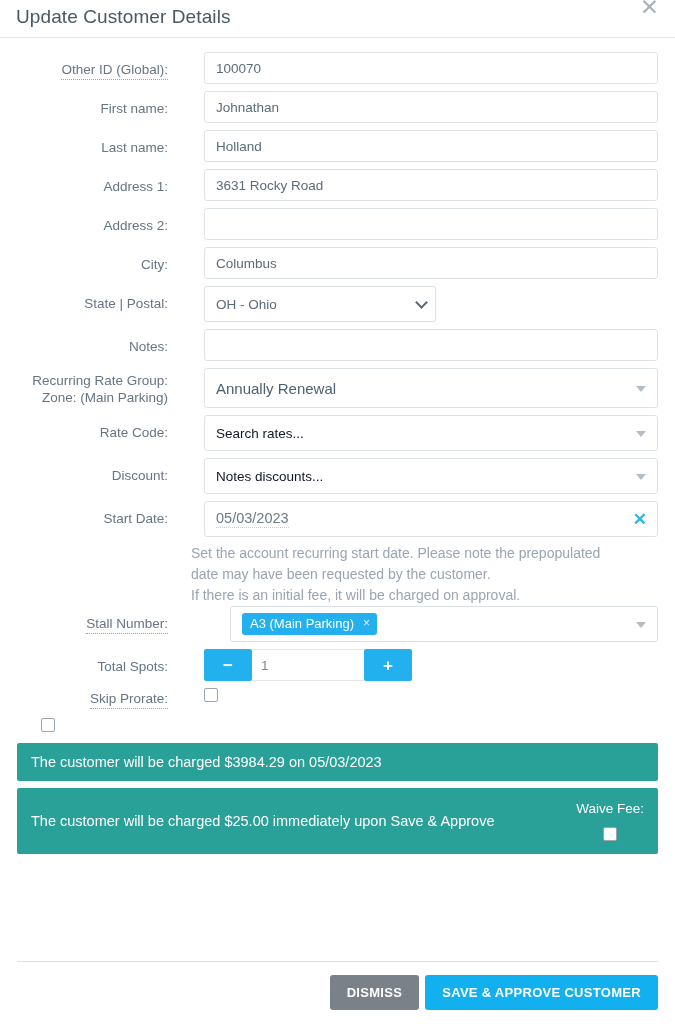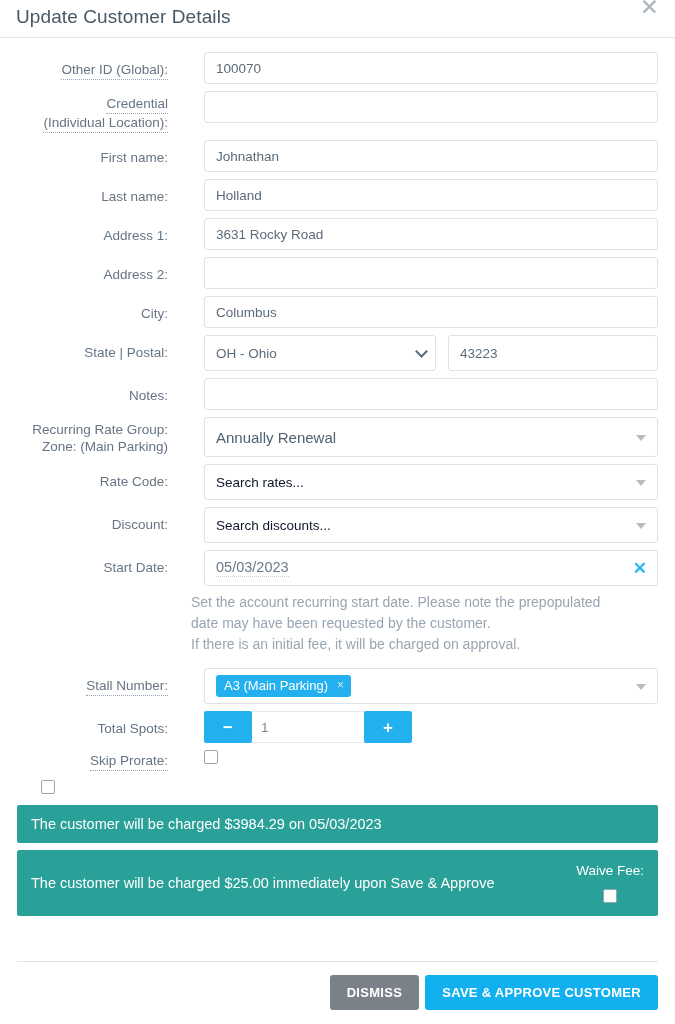--- a/index.html
+++ b/index.html
@@ -243,29 +243,20 @@
 
     <div class="row">
       <div class="row-label">
         <span class="hint">Other ID (Global):</span>
       </div>
       <div class="row-field">
         <input class="ctrl" value="100070" style="">
       </div>
     </div>
 
-    <div class="row">
-      <div class="row-label tight">
-        <span class="hint">Credential</span><br>
-        <span class="hint">(Individual Location):</span>
-      </div>
-      <div class="row-field">
-        <input class="ctrl" value="" style="">
-      </div>
-    </div>
 
     <div class="row">
       <div class="row-label">First name:</div>
       <div class="row-field">
         <input class="ctrl" value="Johnathan" style="">
       </div>
     </div>
 
     <div class="row">
       <div class="row-label">Last name:</div>
@@ -296,21 +287,20 @@
     </div>
 
     <div class="row">
       <div class="row-label">State | Postal:</div>
       <div class="row-field">
         <div class="state-wrap">
           <div class="select-native">
             <div class="ctrl ctrl-lg">OH - Ohio</div>
             <span class="chev"></span>
           </div>
-          <input class="ctrl ctrl-lg postal" value="43223" style="">
         </div>
       </div>
     </div>
 
     <div class="row">
       <div class="row-label">Notes:</div>
       <div class="row-field">
         <input class="ctrl" value="" style="">
       </div>
     </div>
@@ -335,21 +325,21 @@
           <div class="ctrl ctrl-lg muted">Search rates...</div>
           <span class="caret"></span>
         </div>
       </div>
     </div>
 
     <div class="row">
       <div class="row-label">Discount:</div>
       <div class="row-field">
         <div class="dd">
-          <div class="ctrl ctrl-lg muted">Search discounts...</div>
+          <div class="ctrl ctrl-lg muted">Notes discounts...</div>
           <span class="caret"></span>
         </div>
       </div>
     </div>
 
     <div class="row" style="margin-bottom:0;">
       <div class="row-label">Start Date:</div>
       <div class="row-field">
         <div class="date-wrap">
           <div class="ctrl ctrl-lg">
@@ -359,21 +349,21 @@
         </div>
       </div>
     </div>
 
     <div class="helptext">
       <div>Set the account recurring start date. Please note the prepopulated</div>
       <div>date may have been requested by the customer.</div>
       <div>If there is an initial fee, it will be charged on approval.</div>
     </div>
 
-    <div class="row" style="margin-top:13px;">
+    <div class="row" style="gap:26px;">
       <div class="row-label">
         <span class="hint">Stall Number:</span>
       </div>
       <div class="row-field">
         <div class="dd">
           <div class="ctrl ctrl-lg chip-box">
             <span class="chip">
               <span>A3 (Main Parking)</span>
               <span class="chip-x">×</span>
             </span>

